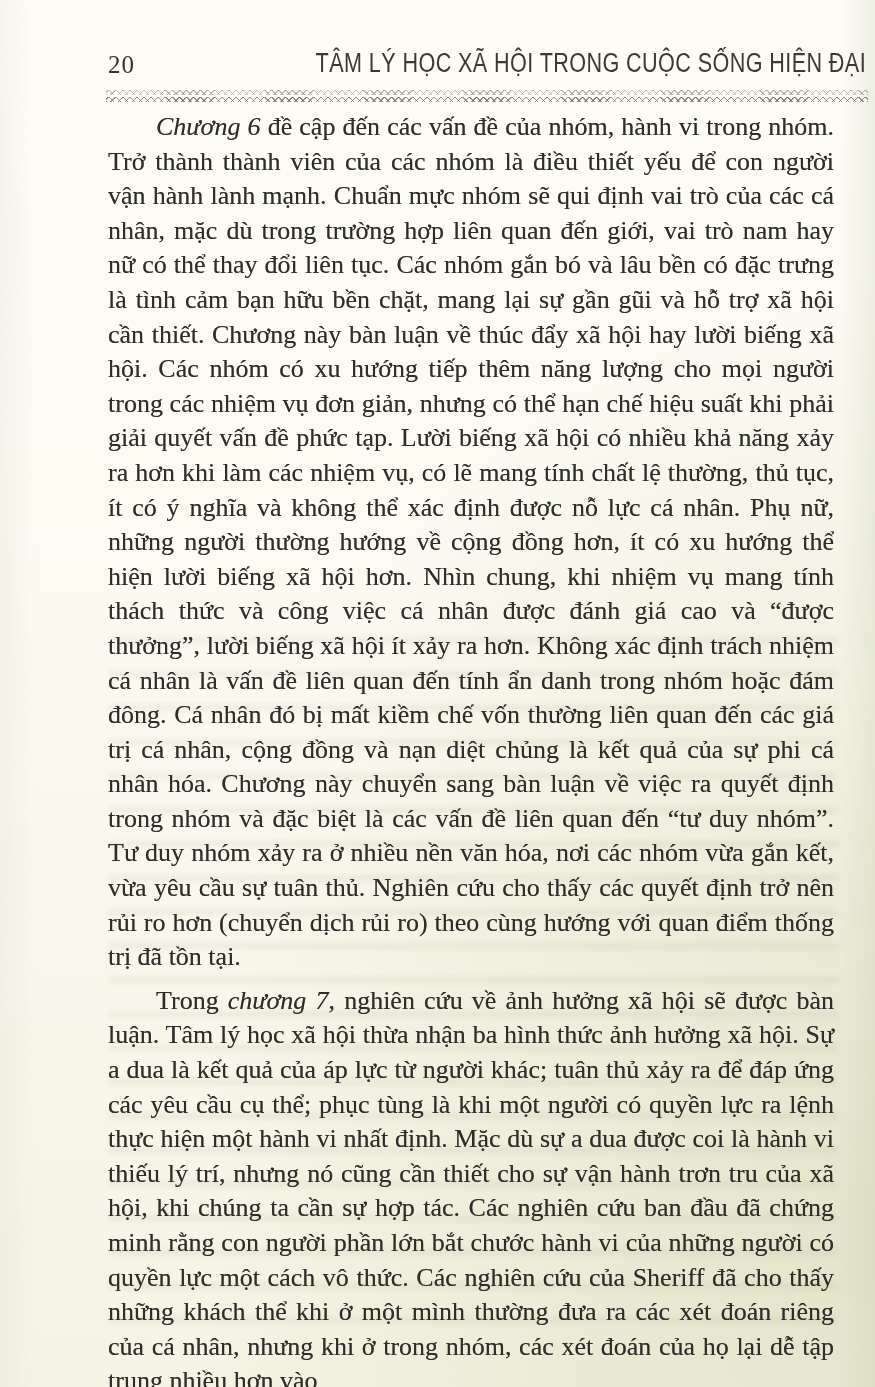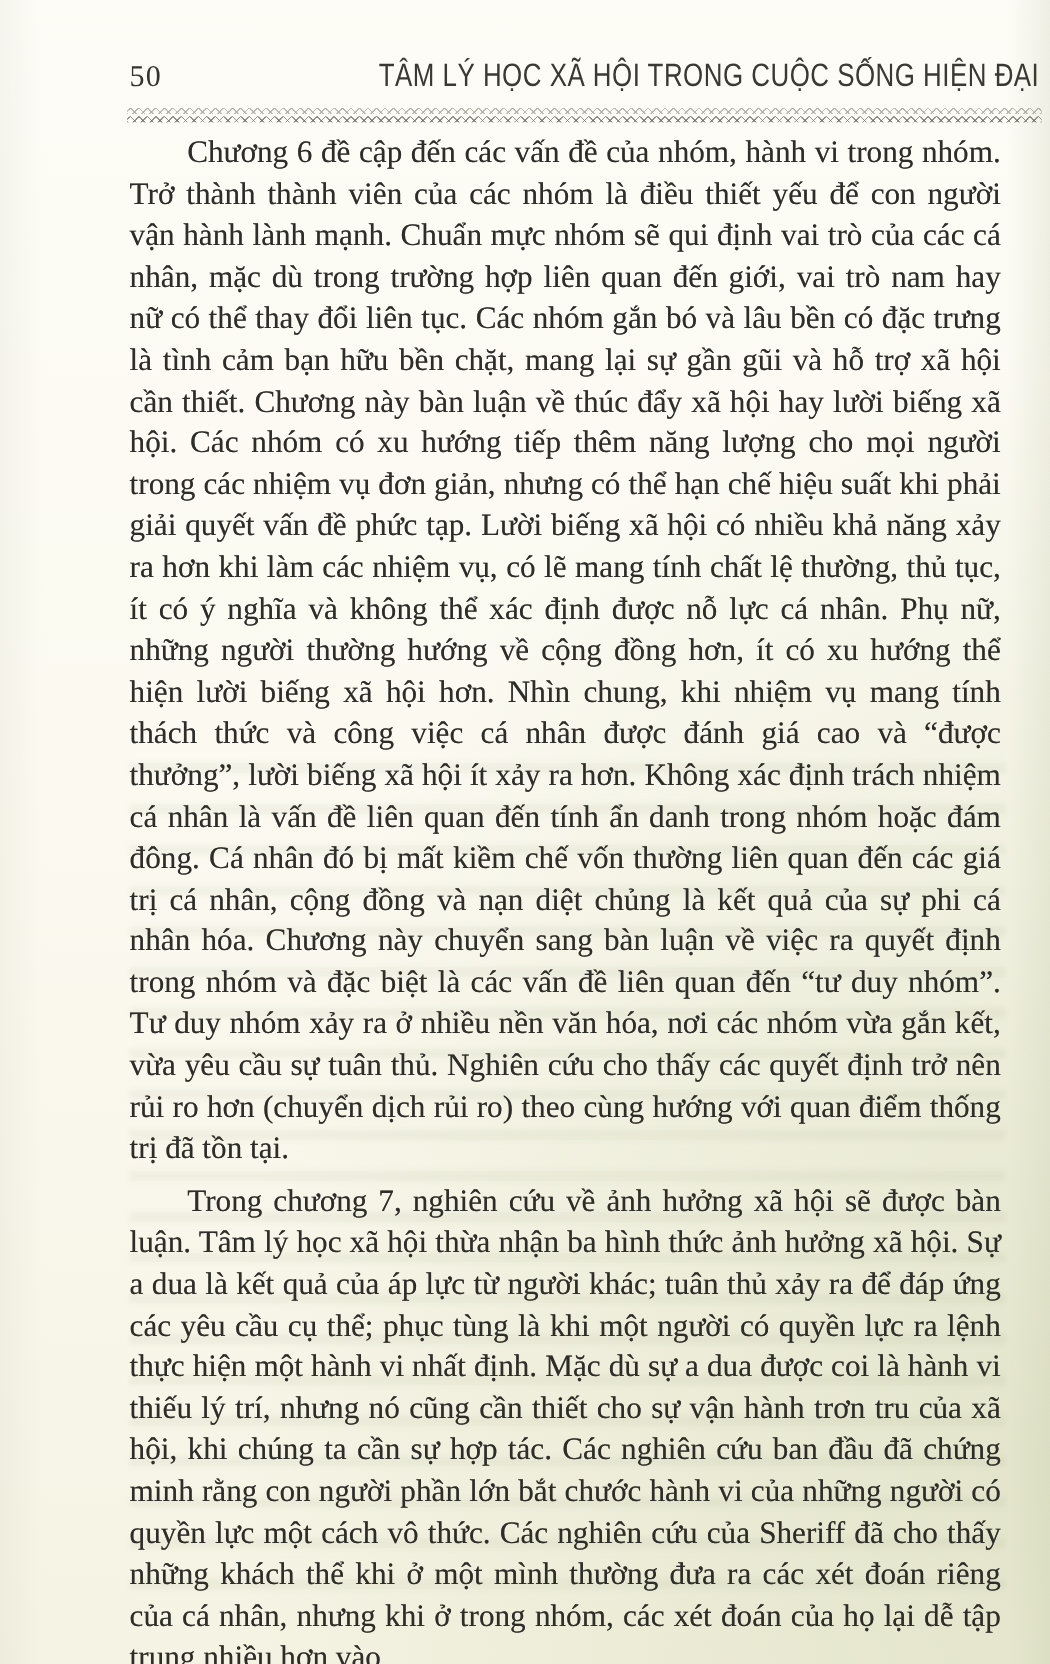--- a/index.html
+++ b/index.html
@@ -52,31 +52,31 @@
   .chain-bottom{top:97px;opacity:.9;}
   .body{
     position:absolute;left:108px;top:110px;width:726px;
     font-size:26px;line-height:34.6px;
     color:#2e2d29;
     text-align:justify;
     text-shadow:0 0 .5px rgba(46,45,41,.55);
   }
   .para{margin:0;text-indent:48px;}
   .para + .para{margin-top:9px;}
-  .it{}
+  .it{font-style:italic;}
 </style>
 </head>
 <body>
 
 <div class="page">
 
   <div class="bleed"></div>
 
   <div class="header">
-    <span class="pagenum">50</span>
+    <span class="pagenum">20</span>
     <span class="runtitle">TÂM LÝ HỌC XÃ HỘI TRONG CUỘC SỐNG HIỆN ĐẠI</span>
   </div>
 
   <div class="chain chain-top"></div>
   <div class="chain chain-bottom"></div>
 
   <div class="body">
     <p class="para"><span class="it">Chương 6</span><span> đề cập đến các vấn đề của nhóm, hành vi trong nhóm. Trở thành thành viên của các nhóm là điều thiết yếu để con người vận hành lành mạnh. Chuẩn mực nhóm sẽ qui định vai trò của các cá nhân, mặc dù trong trường hợp liên quan đến giới, vai trò nam hay nữ có thể thay đổi liên tục. Các nhóm gắn bó và lâu bền có đặc trưng là tình cảm bạn hữu bền chặt, mang lại sự gần gũi và hỗ trợ xã hội cần thiết. Chương này bàn luận về thúc đẩy xã hội hay lười biếng xã hội. Các nhóm có xu hướng tiếp thêm năng lượng cho mọi người trong các nhiệm vụ đơn giản, nhưng có thể hạn chế hiệu suất khi phải giải quyết vấn đề phức tạp. Lười biếng xã hội có nhiều khả năng xảy ra hơn khi làm các nhiệm vụ, có lẽ mang tính chất lệ thường, thủ tục, ít có ý nghĩa và không thể xác định được nỗ lực cá nhân. Phụ nữ, những người thường hướng về cộng đồng hơn, ít có xu hướng thể hiện lười biếng xã hội hơn. Nhìn chung, khi nhiệm vụ mang tính thách thức và công việc cá nhân được đánh giá cao và “được thưởng”, lười biếng xã hội ít xảy ra hơn. Không xác định trách nhiệm cá nhân là vấn đề liên quan đến tính ẩn danh trong nhóm hoặc đám đông. Cá nhân đó bị mất kiềm chế vốn thường liên quan đến các giá trị cá nhân, cộng đồng và nạn diệt chủng là kết quả của sự phi cá nhân hóa. Chương này chuyển sang bàn luận về việc ra quyết định trong nhóm và đặc biệt là các vấn đề liên quan đến “tư duy nhóm”. Tư duy nhóm xảy ra ở nhiều nền văn hóa, nơi các nhóm vừa gắn kết, vừa yêu cầu sự tuân thủ. Nghiên cứu cho thấy các quyết định trở nên rủi ro hơn (chuyển dịch rủi ro) theo cùng hướng với quan điểm thống trị đã tồn tại.</span></p>
     <p class="para"><span>Trong </span><span class="it">chương 7</span><span>, nghiên cứu về ảnh hưởng xã hội sẽ được bàn luận. Tâm lý học xã hội thừa nhận ba hình thức ảnh hưởng xã hội. Sự a dua là kết quả của áp lực từ người khác; tuân thủ xảy ra để đáp ứng các yêu cầu cụ thể; phục tùng là khi một người có quyền lực ra lệnh thực hiện một hành vi nhất định. Mặc dù sự a dua được coi là hành vi thiếu lý trí, nhưng nó cũng cần thiết cho sự vận hành trơn tru của xã hội, khi chúng ta cần sự hợp tác. Các nghiên cứu ban đầu đã chứng minh rằng con người phần lớn bắt chước hành vi của những người có quyền lực một cách vô thức. Các nghiên cứu của Sheriff đã cho thấy những khách thể khi ở một mình thường đưa ra các xét đoán riêng của cá nhân, nhưng khi ở trong nhóm, các xét đoán của họ lại dễ tập trung nhiều hơn vào</span></p>
   </div>

